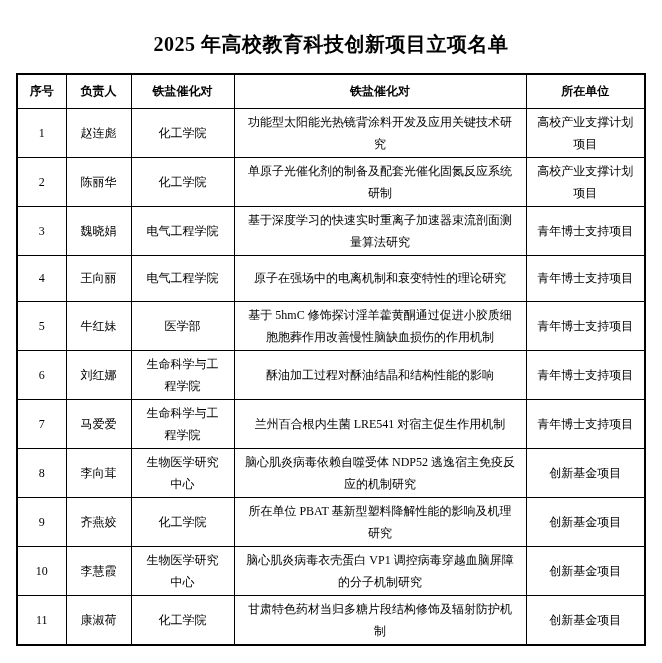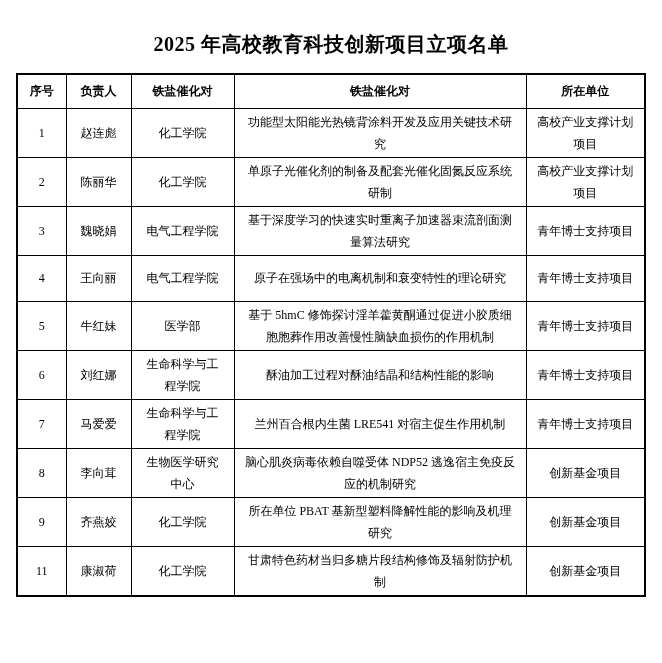--- a/index.html
+++ b/index.html
@@ -136,20 +136,27 @@
           <td>创新基金项目</td>
         </tr>
         <tr>
           <td>9</td>
           <td>齐燕姣</td>
           <td>化工学院</td>
           <td>所在单位 PBAT 基新型塑料降解性能的影响及机理研究</td>
           <td>创新基金项目</td>
         </tr>
         <tr>
+          <td>10</td>
+          <td>李慧霞</td>
+          <td>生物医学研究中心</td>
+          <td>脑心肌炎病毒衣壳蛋白 VP1 调控病毒穿越血脑屏障的分子机制研究</td>
+          <td>创新基金项目</td>
+        </tr>
+        <tr>
           <td>11</td>
           <td>康淑荷</td>
           <td>化工学院</td>
           <td>甘肃特色药材当归多糖片段结构修饰及辐射防护机制</td>
           <td>创新基金项目</td>
         </tr>
       </tbody>
   </table>
 </div>
 

